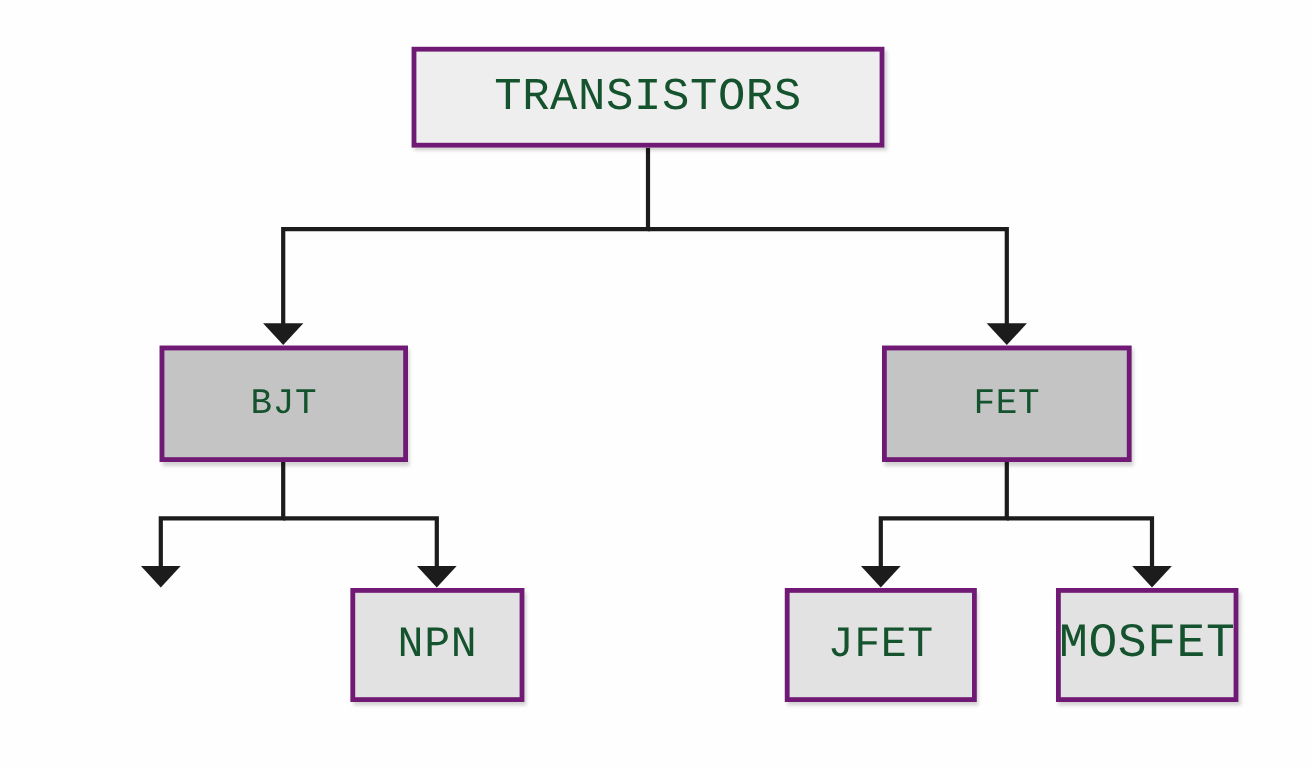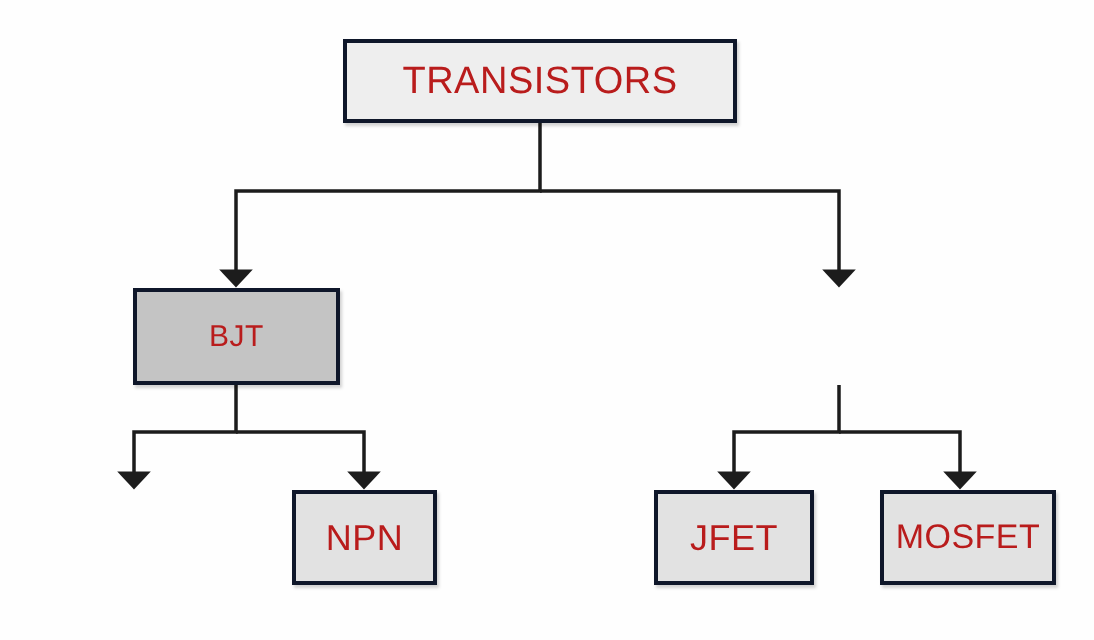--- a/index.html
+++ b/index.html
@@ -25,26 +25,27 @@
     width: 1094px;
     height: 640px;
     pointer-events: none;
   }
   .node {
     position: absolute;
     box-sizing: border-box;
     display: flex;
     align-items: center;
     justify-content: center;
-    border: 4px solid #0f172a;
-    color: #b91c1c;
+    border: 4px solid #701a75;
+    color: #14532d;
     letter-spacing: 0.5px;
     white-space: nowrap;
     box-shadow: 2px 3px 3px rgba(0,0,0,0.18);
     text-rendering: geometricPrecision;
+    font-family: Liberation Mono, monospace;
   }
   .node-root {
     left: 343px;
     top: 39px;
     width: 394px;
     height: 84px;
     background: #eeeeee;
     font-size: 38px;
   }
   .node-l2 {
@@ -57,21 +58,21 @@
   .node-fet { left: 735px; width: 208px; }
   .node-leaf {
     top: 490px;
     height: 95px;
     background: #e2e2e2;
     font-size: 36px;
   }
   .node-pnp    { left: 62px;  width: 145px; }
   .node-npn    { left: 292px; width: 145px; }
   .node-jfet   { left: 654px; width: 160px; }
-  .node-mosfet { left: 880px; width: 176px; font-size: 34px; }
+  .node-mosfet { left: 880px; width: 152px; font-size: 40px; }
 </style>
 </head>
 <body>
 
 <div id="canvas">
 
   <svg id="edges" viewBox="0 0 1094 640">
     <defs>
       <marker id="arrow" markerWidth="13" markerHeight="13" refX="1.6" refY="5" orient="auto" markerUnits="strokeWidth">
         <path d="M0,0.2 L0,9.8 L5.2,5 z" fill="#1c1c1c"></path>
@@ -88,20 +89,21 @@
 
     <path d="M839,385 L839,432 L734,432 L734,477" fill="none" stroke="#1c1c1c" stroke-width="3.5" marker-end="url(#arrow)"></path>
 
     <path d="M839,432 L960,432 L960,477" fill="none" stroke="#1c1c1c" stroke-width="3.5" marker-end="url(#arrow)"></path>
   </svg>
 
   <div class="node node-root">TRANSISTORS</div>
 
   <div class="node node-l2 node-bjt">BJT</div>
 
+  <div class="node node-l2 node-fet">FET</div>
 
 
   <div class="node node-leaf node-npn">NPN</div>
 
   <div class="node node-leaf node-jfet">JFET</div>
 
   <div class="node node-leaf node-mosfet">MOSFET</div>
 
 </div>
 

